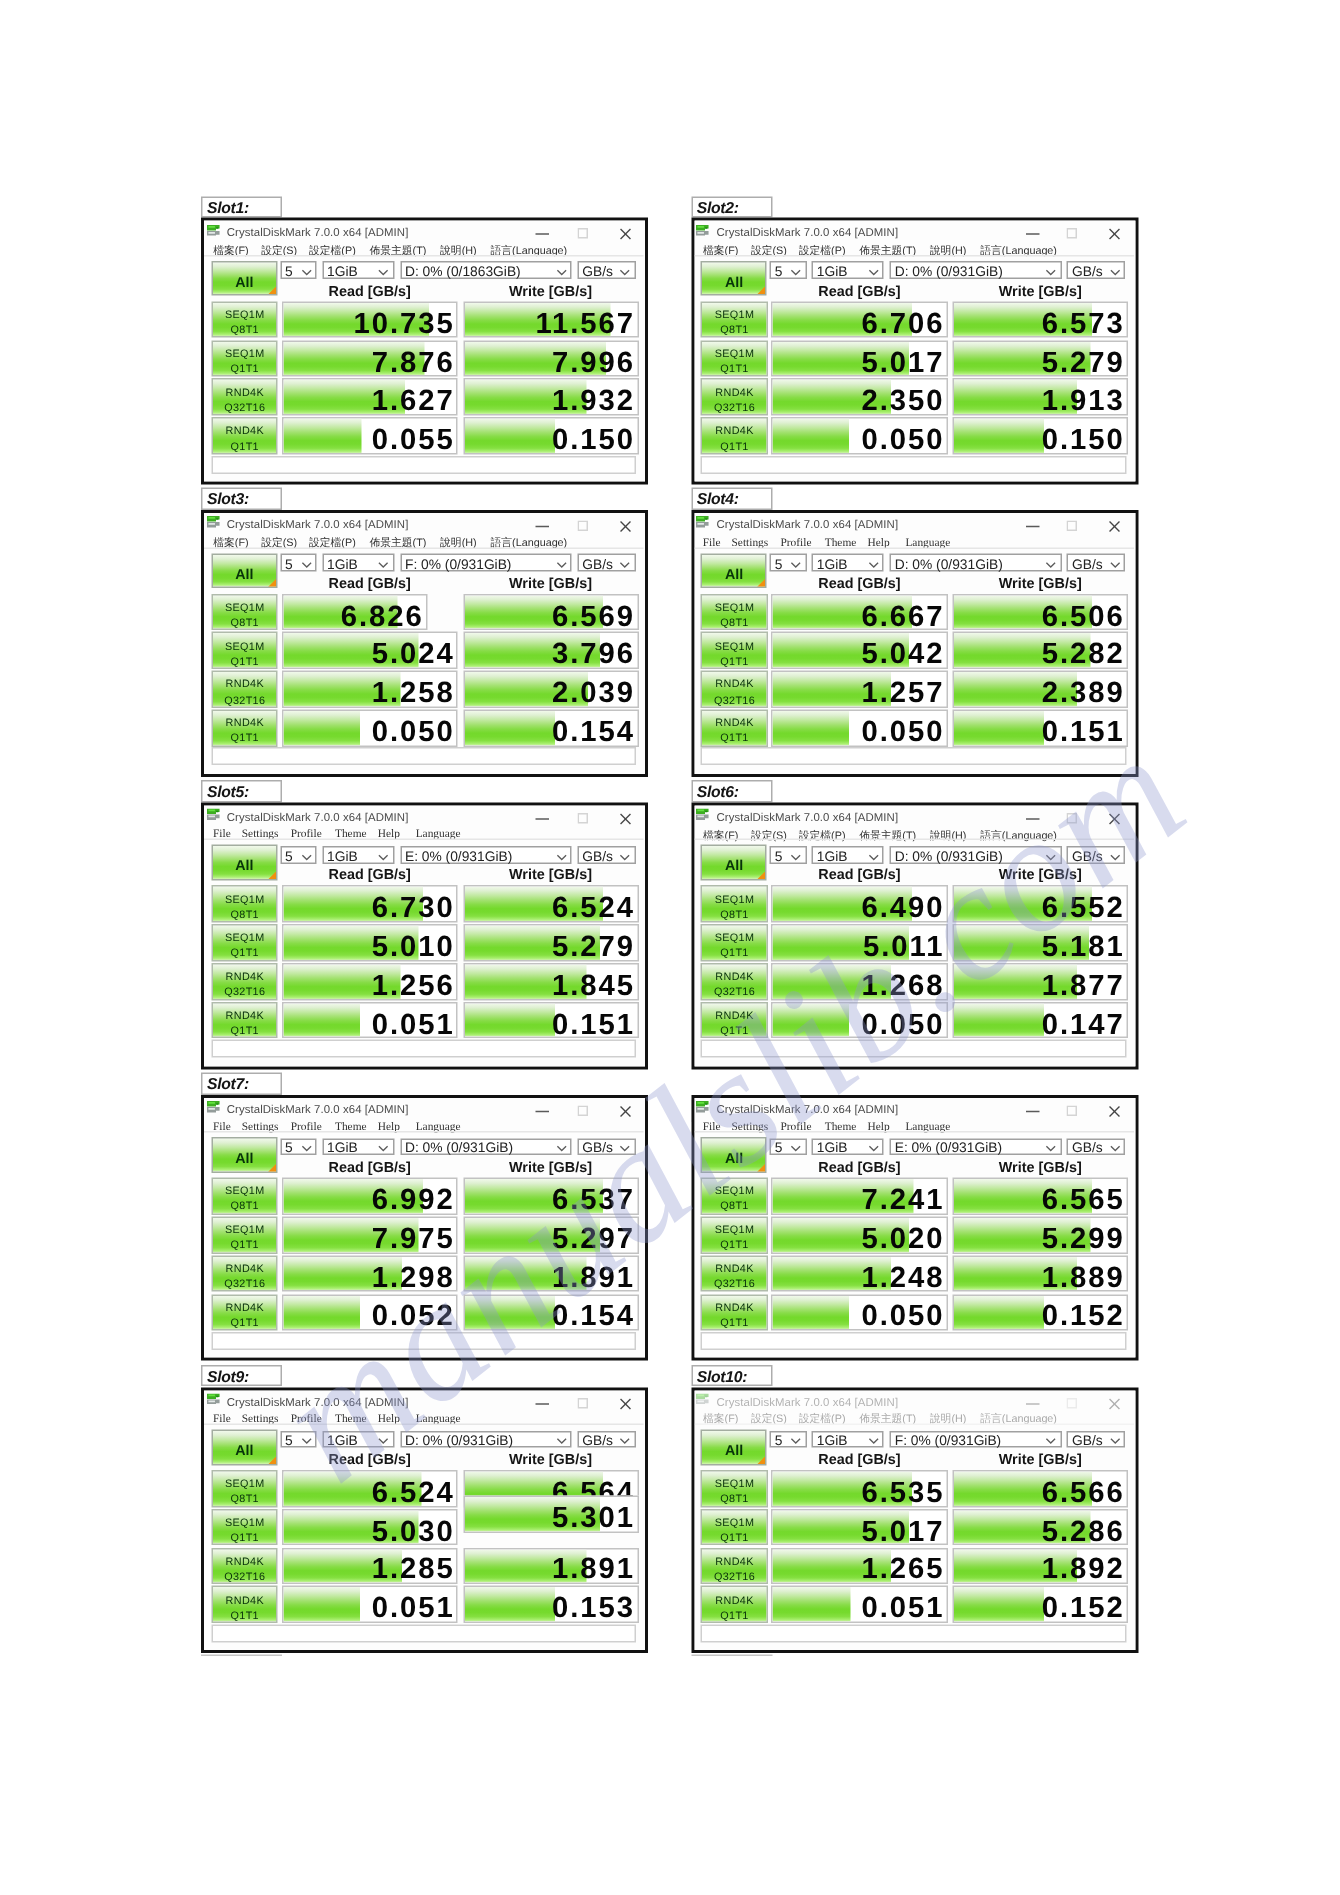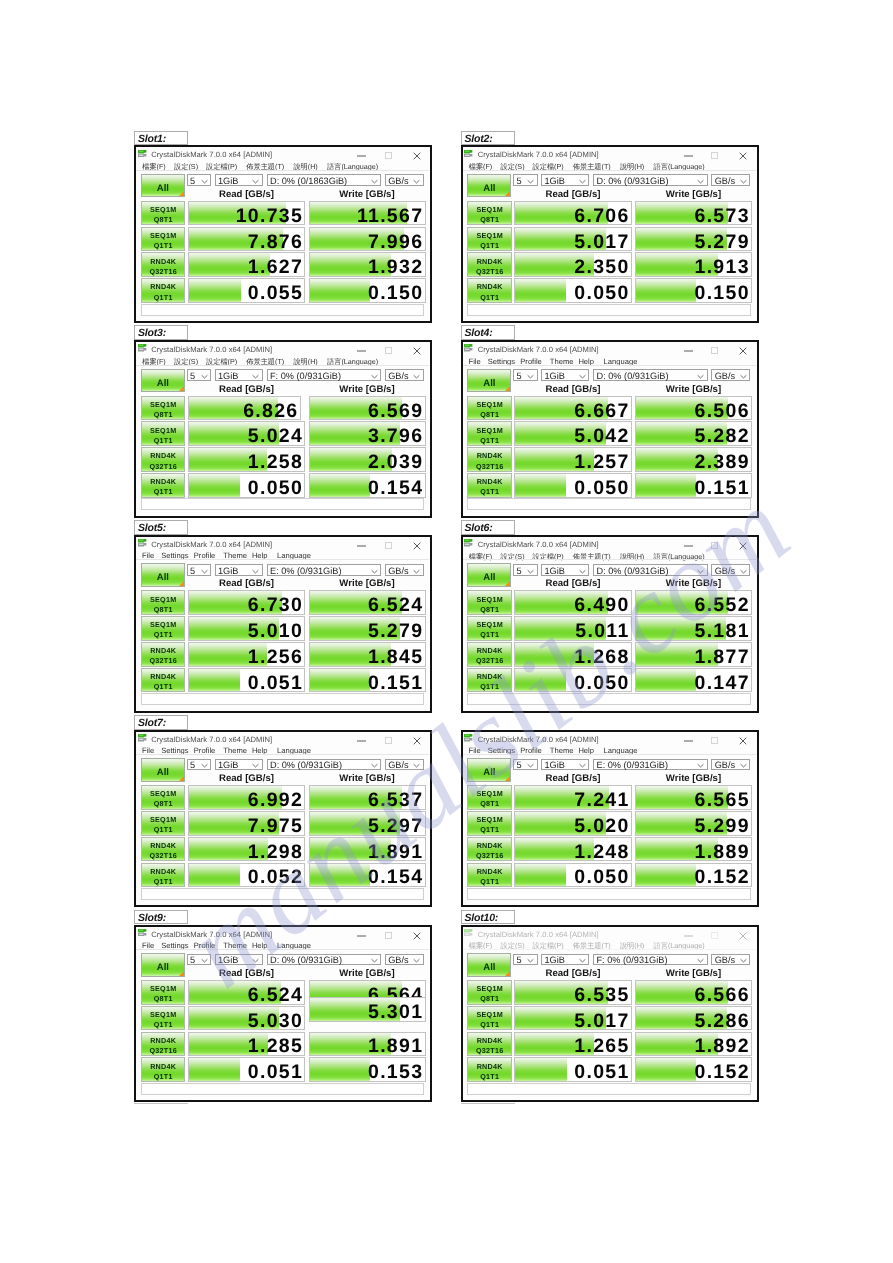--- a/index.html
+++ b/index.html
@@ -27,40 +27,40 @@
 .titlebar,.title-bar{position:absolute;left:0;top:0;height:12px;}
 .titlebar .ico{position:absolute;left:1.6px;top:2.3px;width:10.2px;height:7.6px;line-height:0;}
 .titlebar .ttl{position:absolute;left:15.2px;top:3.1px;font-size:7.6px;color:#4a4a4a;white-space:nowrap;
   font-family:"Liberation Sans",sans-serif;letter-spacing:0.05px;}
 .wbtn{position:absolute;top:3px;height:12px;width:14px;}
 .wbtn svg{position:absolute;left:50%;top:50%;transform:translate(-50%,-50%);}
 .menubar{position:absolute;left:0;top:11.6px;height:10.9px;}
 .menubar:after{content:"";position:absolute;left:0;right:0;bottom:-1px;height:1px;background:#e6e6e6;}
 .menubar .mi{position:absolute;top:3.3px;font-size:7.2px;color:#303030;white-space:nowrap;
   font-family:"Liberation Sans",sans-serif;}
-.menubar.en .mi{font-size:7.6px;top:2.9px;}
+.menubar.en .mi{font-size:7.6px;top:2.9px;font-family:Liberation Serif, serif;}
 .body{position:absolute;left:0;top:22.5px;}
 
 .allbtn{position:absolute;box-sizing:border-box;border:1px solid #a3ada0;
   background:linear-gradient(to bottom,#f1f9eb 0%,#dff0d2 13%,#c2e9a2 27%,#a2e16f 40%,#87dc47 50%,#74d92c 62%,#76da2e 73%,#85e041 85%,#aaef72 94%,#d4f4b5 100%);
   text-align:center;font-weight:bold;font-size:9.5px;color:#07330a;font-family:"Liberation Sans",sans-serif;overflow:hidden;}
 .allbtn .corner{position:absolute;right:-1px;bottom:-1px;width:0;height:0;border-style:solid;
   border-width:0 0 7px 7px;border-color:transparent transparent #f09010 transparent;}
 
 .combo{position:absolute;box-sizing:border-box;border:1px solid #a0a0a0;background:#fff;
   font-size:9.2px;color:#222;font-family:"Liberation Sans",sans-serif;}
 .combo .txt{position:absolute;left:2.5px;top:0.6px;white-space:nowrap;}
 .combo .arw{position:absolute;right:2.5px;top:0.7px;line-height:0;}
 
 .colhdr{position:absolute;font-weight:bold;font-size:9.6px;color:#151515;text-align:center;
   font-family:"Liberation Sans",sans-serif;}
 
 .rowlbl{position:absolute;box-sizing:border-box;border:1px solid #b0bbab;
   background:linear-gradient(to bottom,#f1f9eb 0%,#dff0d2 12%,#c2e9a2 26%,#a2e16f 40%,#87dc47 52%,#74d92c 64%,#76da2e 74%,#85e041 86%,#a9ef70 95%,#cdf2ab 100%);
-  color:#07300a;font-weight:bold;font-family:"Liberation Sans",sans-serif;overflow:hidden;}
+  color:#07300a;font-weight:normal;font-family:"Liberation Sans",sans-serif;overflow:hidden;}
 .rowlbl .t1,.rowlbl .t2{position:absolute;left:0;right:0;text-align:center;font-size:7.2px;letter-spacing:0.25px;}
 
 .valcell{position:absolute;box-sizing:border-box;border:1px solid #c2c2c2;background:#fff;overflow:hidden;}
 .valcell .fill{position:absolute;left:0;top:0;bottom:0;
   background:linear-gradient(to bottom,#f1f9eb 0%,#dff0d2 12%,#c2e9a2 26%,#a2e16f 40%,#87dc47 52%,#74d92c 64%,#76da2e 74%,#85e041 86%,#a9ef70 95%,#cdf2ab 100%);}
 .valcell .num{position:absolute;right:1.2px;bottom:-1.8px;font-weight:bold;color:#070707;
   font-family:"Liberation Sans",sans-serif;letter-spacing:1.3px;font-size:19.5px;line-height:1;}
 
 .statusbar{position:absolute;box-sizing:border-box;border:1px solid #cfcfcf;background:#fff;}
 
@@ -385,21 +385,21 @@
           <div class="arw"><svg width="7" height="10">
                   <path d="M0.6 4.2 L3.5 7 L6.4 4.2" fill="none" stroke="#5d5d5d" stroke-width="0.9"></path>
                 </svg></div>
         </div>
         <div class="colhdr" style="left:51.7px;top:19px;width:117.6px;">Read [GB/s]</div>
         <div class="colhdr" style="left:172.5px;top:19px;width:117px;">Write [GB/s]</div>
         <div class="rowlbl" style="left:4.9px;top:31.0px;width:44.6px;height:24.6px;">
           <div class="t1" style="top:3.2px;">SEQ1M</div>
           <div class="t2" style="top:13.3px;">Q8T1</div>
         </div>
-        <div class="valcell" style="left:51.7px;top:31.0px;width:113px;height:24.6px;">
+        <div class="valcell" style="left:51.7px;top:31.0px;width:97px;height:24.6px;">
           <div class="fill" style="width:80.61%;"></div>
           <div class="num">6.826</div>
         </div>
         <div class="valcell" style="left:172.5px;top:31.0px;width:117px;height:24.6px;">
           <div class="fill" style="width:80.32%;"></div>
           <div class="num">6.569</div>
         </div>
         <div class="rowlbl" style="left:4.9px;top:56.8px;width:44.6px;height:24.6px;">
           <div class="t1" style="top:3.2px;">SEQ1M</div>
           <div class="t2" style="top:13.3px;">Q1T1</div>

